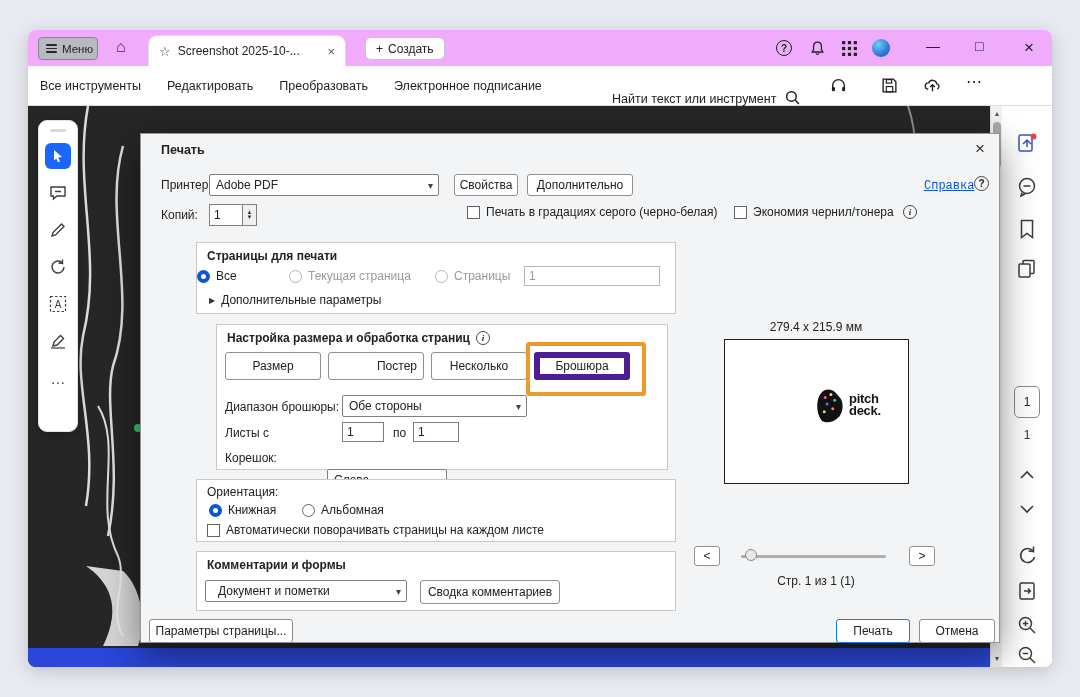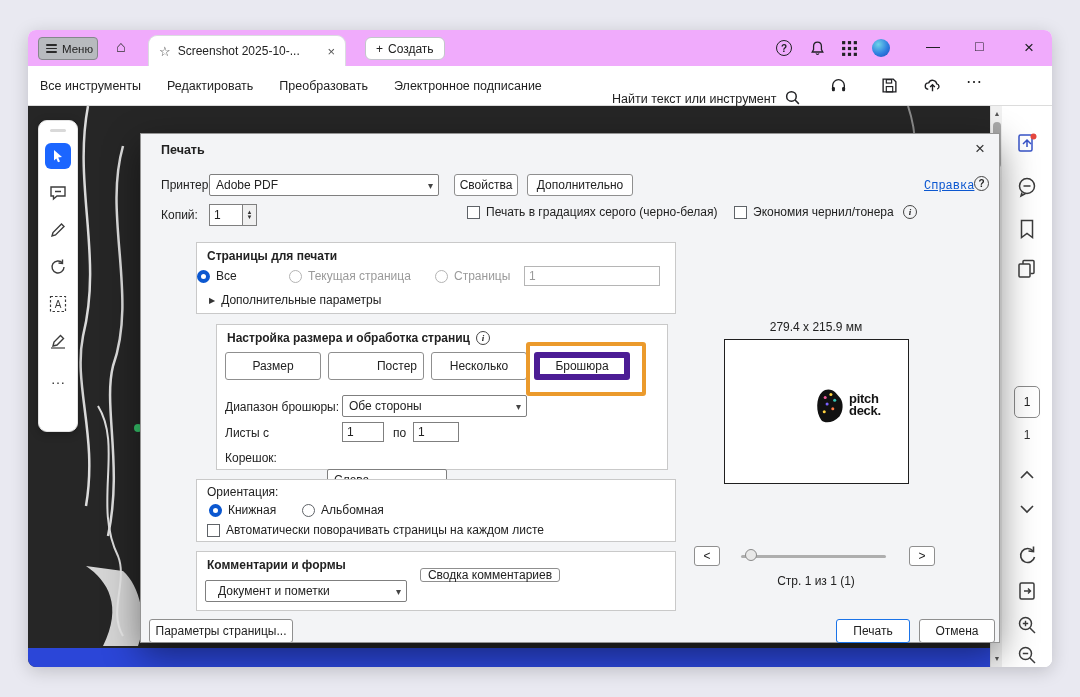--- a/index.html
+++ b/index.html
@@ -406,21 +406,21 @@
         <span class="chk"></span>
         <span>Автоматически поворачивать страницы на каждом листе</span>
       </div>
     </div>
 
     <div class="grp" style="left:55px; top:417px; width:480px; height:60px;">
       <div class="ab ttl" style="left:10px; top:6px;">Комментарии и формы</div>
       <div class="ab dd" style="left:8px; top:28px; width:202px; height:22px;padding-left:12px;">
         <span>Документ и пометки</span>
       </div>
-      <div class="ab btn" style="left:223px; top:16px; width:140px; height:14px;">Сводка комментариев</div>
+      <div class="ab btn" style="left:223px; top:28px; width:140px; height:24px;">Сводка комментариев</div>
     </div>
 
     <div class="ab" style="left:560px; top:186px; width:230px; text-align:center;">279.4 x 215.9 мм</div>
     <div id="preview-box">
       <div id="brand">
         <svg width="32" height="38" viewBox="0 0 32 40">
           <path d="M8 36 C2 28 2 12 9 6 C13 2.5 19 3 23 7 L28 13 C31.5 18 31 27 27 32 C21 38.5 12 40 8 36 Z" fill="#111"></path>
           <circle cx="12" cy="12" r="1.6" fill="#f25c9b"></circle>
             <circle cx="18" cy="9" r="1.6" fill="#ffd23f"></circle>
           <circle cx="22" cy="15" r="1.6" fill="#35c4b5"></circle>

